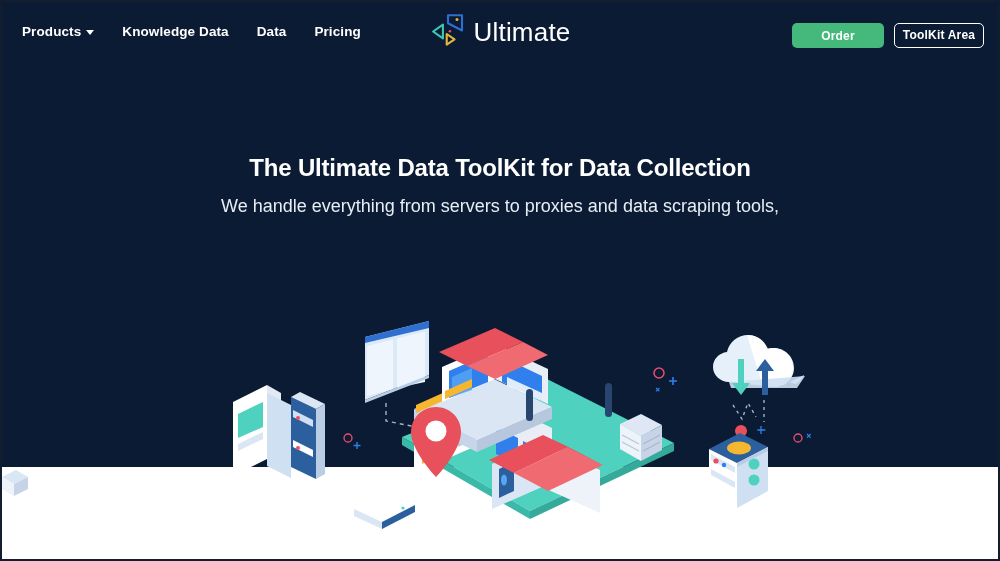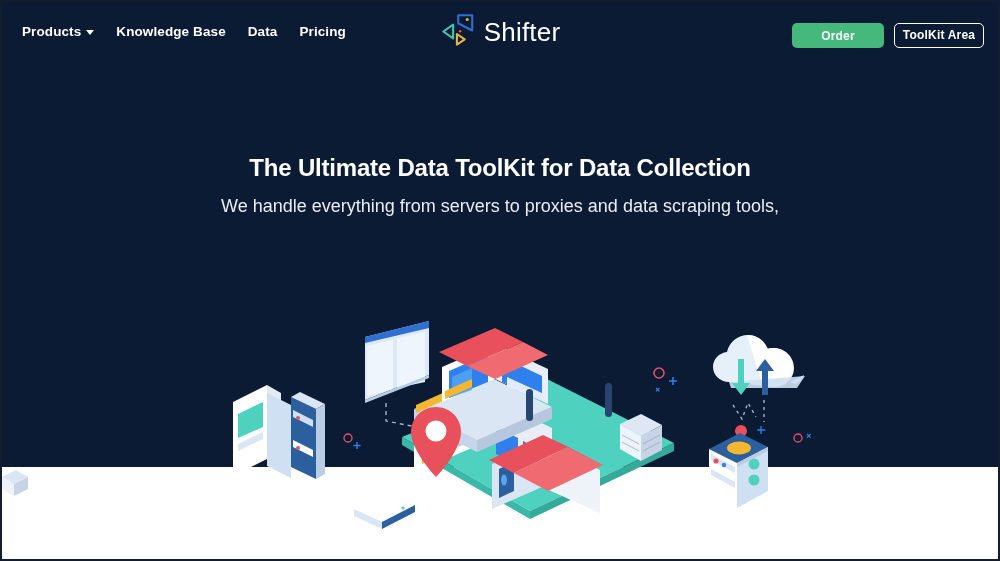--- a/index.html
+++ b/index.html
@@ -48,21 +48,21 @@
     height: 64px;
     z-index: 40;
   }
 
   .nav-left {
     position: absolute;
     left: 12px;
     top: 22px;
     display: flex;
     align-items: flex-start;
-    gap: 22px;
+    gap: 28px;
     padding-left: 8px;
   }
   .nav-link {
     color: #ffffff;
     font-size: 13.5px;
     font-weight: bold;
     letter-spacing: 0.1px;
     text-decoration: none;
     white-space: nowrap;
     display: inline-flex;
@@ -181,37 +181,37 @@
   <div class="hero-dark"></div>
   <div class="hero-white"></div>
 
   <div class="navbar">
 
     <div class="nav-left">
       <a class="nav-link" href="#">
           <span>Products</span>
           <span class="caret"></span>
         </a>
-      <a class="nav-link" href="#">Knowledge Base</a>
+      <a class="nav-link" href="#">Knowledge Data</a>
       <a class="nav-link" href="#">Data</a>
       <a class="nav-link" href="#">Pricing</a>
     </div>
 
     <div class="logo-wrap">
       <svg class="logo-mark" viewBox="0 0 42 38">
 
         <path d="M18.5 3.2 L32.5 3.2 L32.5 18.5 L18.5 11.2 Z" fill="none" stroke="#2f6fd0" stroke-width="2.1" stroke-linejoin="round"></path>
         <circle cx="27.5" cy="7.6" r="1.5" fill="#e8b53a"></circle>
 
         <path d="M13.4 12.6 L13.4 26.4 L3.6 19.5 Z" fill="none" stroke="#3ec7b4" stroke-width="2.1" stroke-linejoin="round"></path>
 
         <path d="M17.2 22.0 L17.2 32.6 L25.0 27.3 Z" fill="none" stroke="#e8b53a" stroke-width="2.1" stroke-linejoin="round"></path>
         <circle cx="20.4" cy="19.2" r="1.3" fill="#e8506e"></circle>
       </svg>
-      <span class="logo-text">Shifter</span>
+      <span class="logo-text">Ultimate</span>
     </div>
 
     <div class="nav-right">
       <button class="btn btn-order">Order</button>
       <button class="btn btn-client">ToolKit Area</button>
     </div>
 
   </div>
 
   <div class="hero-copy">

